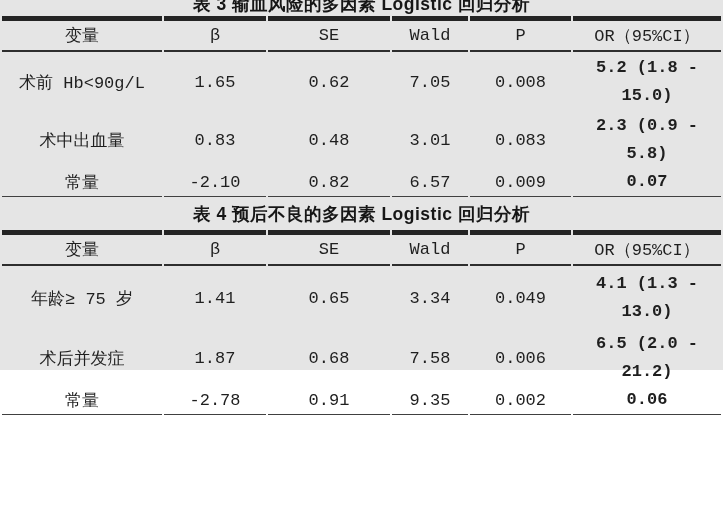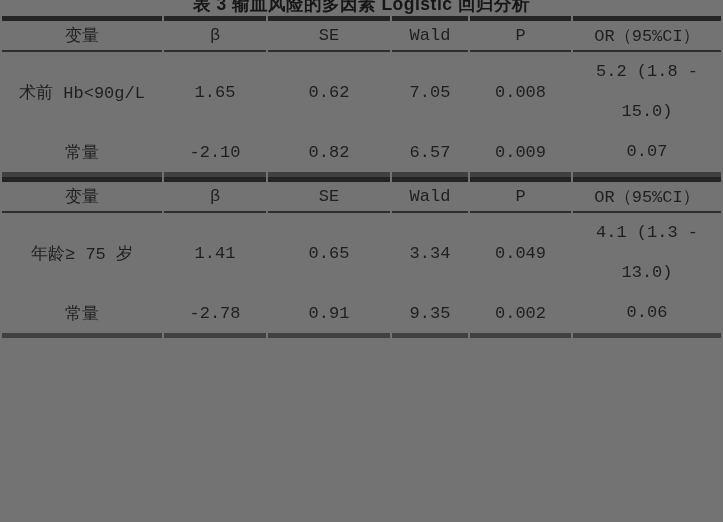--- a/index.html
+++ b/index.html
@@ -2,22 +2,22 @@
 <html><head>
 <meta charset="utf-8">
 <style>
   html, body {
     margin: 0; padding: 0;
     background: #ffffff;
     width: 723px; height: 522px;
     overflow: hidden;
   }
   .page {
-    width: 723px; height: 522px;
-    background: #737373;
+    width: 723px; height: 370px;
+    background: #e5e5e5;
     color: #1f1f1f;
     font-family: "Liberation Mono", "DejaVu Sans Mono", monospace;
     font-size: 17px;
   }
   
   .section-title {
     font-family: "Liberation Sans", "DejaVu Sans", sans-serif;
     font-weight: bold;
     font-size: 17.5px;
     text-align: center;
@@ -55,25 +55,26 @@
     vertical-align: middle;
     padding: 0;
     color: #1f1f1f;
   }
   thead th {
     border-top: 5px solid #242424;
     border-bottom: 2px solid #2e2e2e;
     height: 29px;
     font-size: 17px;
   }
-  tr.last-row td { border-bottom: 5px solid #404040; }
+  tr.last-row td { border-bottom: 1px solid #404040; }
 
   td.or-cell {
     white-space: pre-line;      
-    line-height: 40px;
+    line-height: 28px;
+    font-weight: bold;
   }
   tr.r-tall   td { height: 60px; }
   tr.r-tall2  td { height: 56px; }
   tr.r-tall3  td { height: 55px; }
   tr.r-short  td { height: 25px; }
   tr.r-tall4  td { height: 64px; }
 </style>
 </head>
 <body>
 
@@ -105,31 +106,43 @@
     <tbody>
       <tr class="r-tall">
         <td>术前 Hb&lt;90g/L</td>
         <td>1.65</td>
         <td>0.62</td>
         <td>7.05</td>
         <td>0.008</td>
         <td class="or-cell">5.2 (1.8 -
 15.0)</td>
       </tr>
+      <tr class="r-tall3">
+        <td>术中出血量</td>
+        <td>0.83</td>
+        <td>0.48</td>
+        <td>3.01</td>
+        <td>0.083</td>
+        <td class="or-cell">2.3 (0.9 -
+5.8)</td>
+      </tr>
       <tr class="r-short last-row">
         <td>常量</td>
         <td>-2.10</td>
         <td>0.82</td>
         <td>6.57</td>
         <td>0.009</td>
         <td class="or-cell">0.07</td>
       </tr>
     </tbody>
   </table>
 
+  <div class="title4-wrap">
+    <div class="section-title">表 4 预后不良的多因素 Logistic 回归分析</div>
+  </div>
 
   <table class="reg-table">
     <colgroup>
       <col class="c-var">
         <col class="c-beta">
         <col class="c-se">
         <col class="c-wald">
         <col class="c-p">
         <col class="c-or">
     </colgroup>
@@ -146,20 +159,29 @@
     <tbody>
       <tr class="r-tall4">
         <td>年龄≥ 75 岁</td>
         <td>1.41</td>
         <td>0.65</td>
         <td>3.34</td>
         <td>0.049</td>
         <td class="or-cell">4.1 (1.3 -
 13.0)</td>
       </tr>
+      <tr class="r-tall2">
+        <td>术后并发症</td>
+        <td>1.87</td>
+        <td>0.68</td>
+        <td>7.58</td>
+        <td>0.006</td>
+        <td class="or-cell">6.5 (2.0 -
+21.2)</td>
+      </tr>
       <tr class="r-short last-row">
         <td>常量</td>
         <td>-2.78</td>
         <td>0.91</td>
         <td>9.35</td>
         <td>0.002</td>
         <td class="or-cell">0.06</td>
       </tr>
     </tbody>
   </table>

